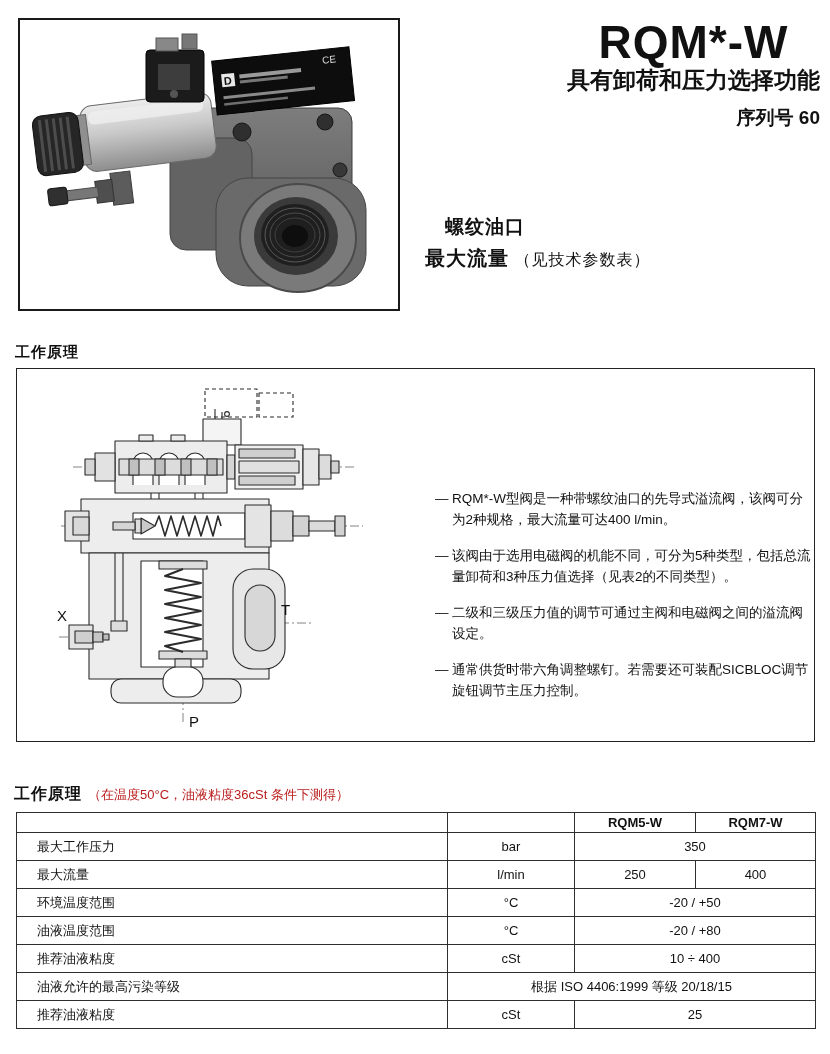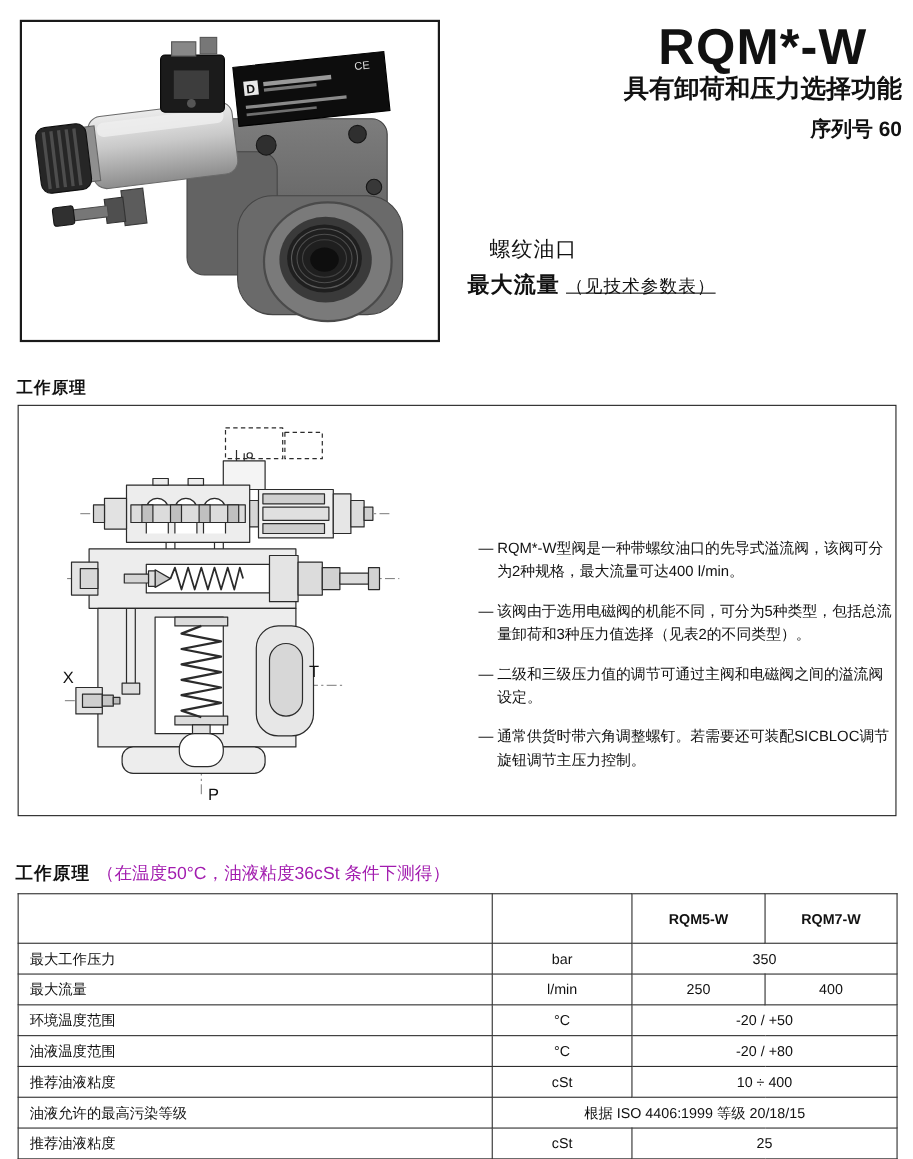--- a/index.html
+++ b/index.html
@@ -17,57 +17,57 @@
   .photo-frame svg { display:block; width:100%; height:100%; }
 
   
   .title-block { position:absolute; right:10px; top:18px; text-align:right; }
   .model { font-size:46px; font-weight:bold; letter-spacing:1px; line-height:1.05;text-align:center; }
   .sub1, .sub2 { font-size:23px; font-weight:bold; line-height:1.28; }
   .series { font-size:19px; font-weight:bold; margin-top:9px; }
 
   
   .summary { position:absolute; left:425px; top:214px; }
-  .ports { font-size:19px; font-weight:normal; letter-spacing:1px;padding-left:20px; }
+  .ports { font-size:19px; font-weight:bold; letter-spacing:1px;padding-left:20px; }
   .pressure-line { margin-top:26px; font-size:21px; }
   .pressure-label { font-weight:bold; letter-spacing:1px; }
   .pressure-value { font-weight:bold; font-size:22px; }
   .pressure-unit { font-weight:normal; font-size:20px; }
   .flow-line { margin-top:5px; font-size:20px; }
   .flow-label { font-weight:bold; letter-spacing:1px; }
-  .flow-note { font-weight:normal; font-size:16px; letter-spacing:1px;text-decoration:underline; }
+  .flow-note { font-weight:normal; font-size:16px; letter-spacing:1px; }
 
   
   .principle-title { position:absolute; left:15px; top:343px; font-size:15px; font-weight:bold; letter-spacing:1px; }
   .principle-box {
     position:absolute; left:16px; top:368px; width:799px; height:374px;
     border:1px solid #222; background:#fff;
   }
   .diagram { position:absolute; left:28px; top:16px; width:340px; height:345px; }
   .bullets { position:absolute; left:418px; top:120px; width:376px; list-style:none; }
   .bullets li { display:flex; margin-bottom:16px; font-size:13.5px; line-height:1.52; }
   .bullets .dash { flex:0 0 17px; font-weight:normal; }
   .bullets .btext { flex:1; }
 
   
   .specs-head { position:absolute; left:14px; top:784px; white-space:nowrap; }
   .specs-title { font-size:16px; font-weight:bold; letter-spacing:1px; }
-  .specs-note { font-size:16px; font-weight:normal; margin-left:6px; color:#a21caf; }
+  .specs-note { font-size:13px; font-weight:normal; margin-left:6px; color:#b91c1c; }
   table.specs {
     position:absolute; left:16px; top:812px; width:799px;
     border-collapse:collapse; table-layout:fixed; font-size:13px;
   }
   table.specs col.c-param { width:431px; }
   table.specs col.c-unit  { width:127px; }
   table.specs col.c-v1    { width:121px; }
   table.specs col.c-v2    { width:120px; }
   table.specs th, table.specs td { border:1.5px solid #2e2e2e; padding:0; }
-  table.specs thead th { height:45px; font-size:13px; font-weight:bold; text-align:center; }
+  table.specs thead th { height:20px; font-size:13px; font-weight:bold; text-align:center; }
   table.specs tbody tr { height:28px; }
-  table.specs td.param { text-align:left; padding-left:10px; }
+  table.specs td.param { text-align:left; padding-left:20px; }
   table.specs td.unit, table.specs td.val { text-align:center; }
 
   .cl   { stroke:#666; stroke-width:0.8; stroke-dasharray:9 3 2 3; fill:none; }
   .dsh  { stroke:#2b2b2b; stroke-width:1.1; stroke-dasharray:4 3; fill:#fff; }
   .lbl  { font-size:15px; fill:#111; font-family:"Liberation Sans","DejaVu Sans",sans-serif; }
 </style>
 </head>
 <body>
 
 <div class="photo-frame">

